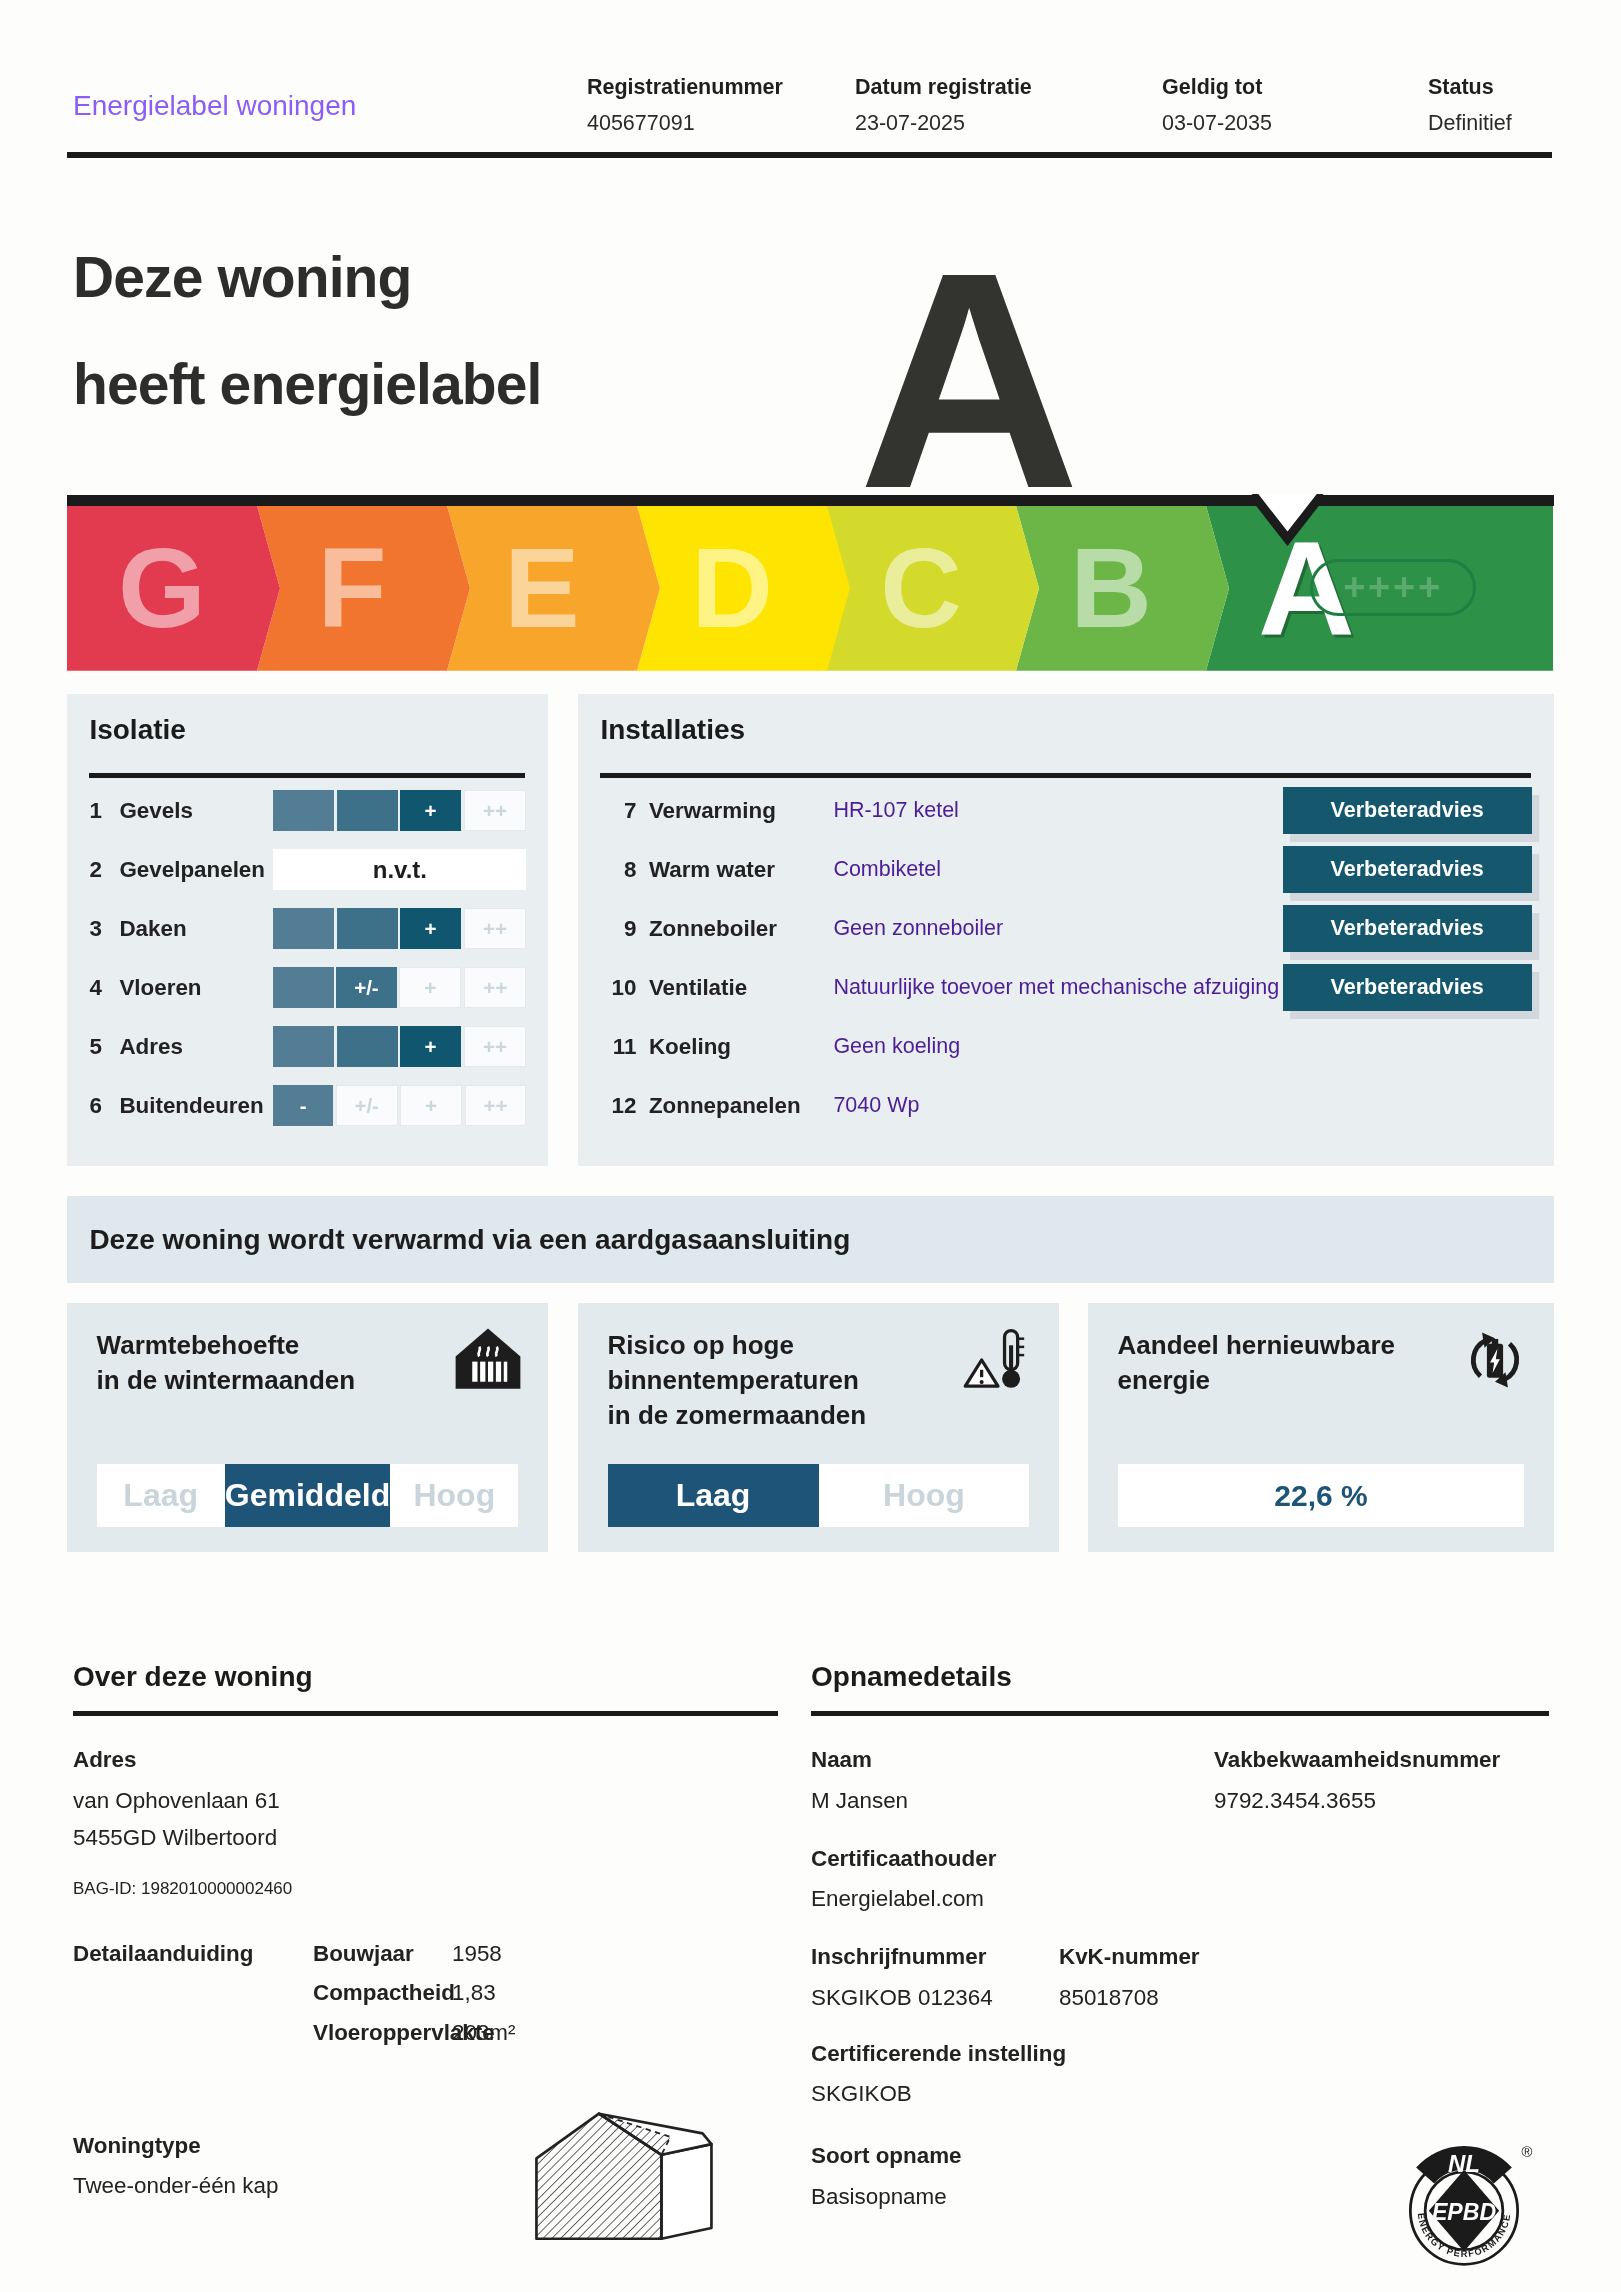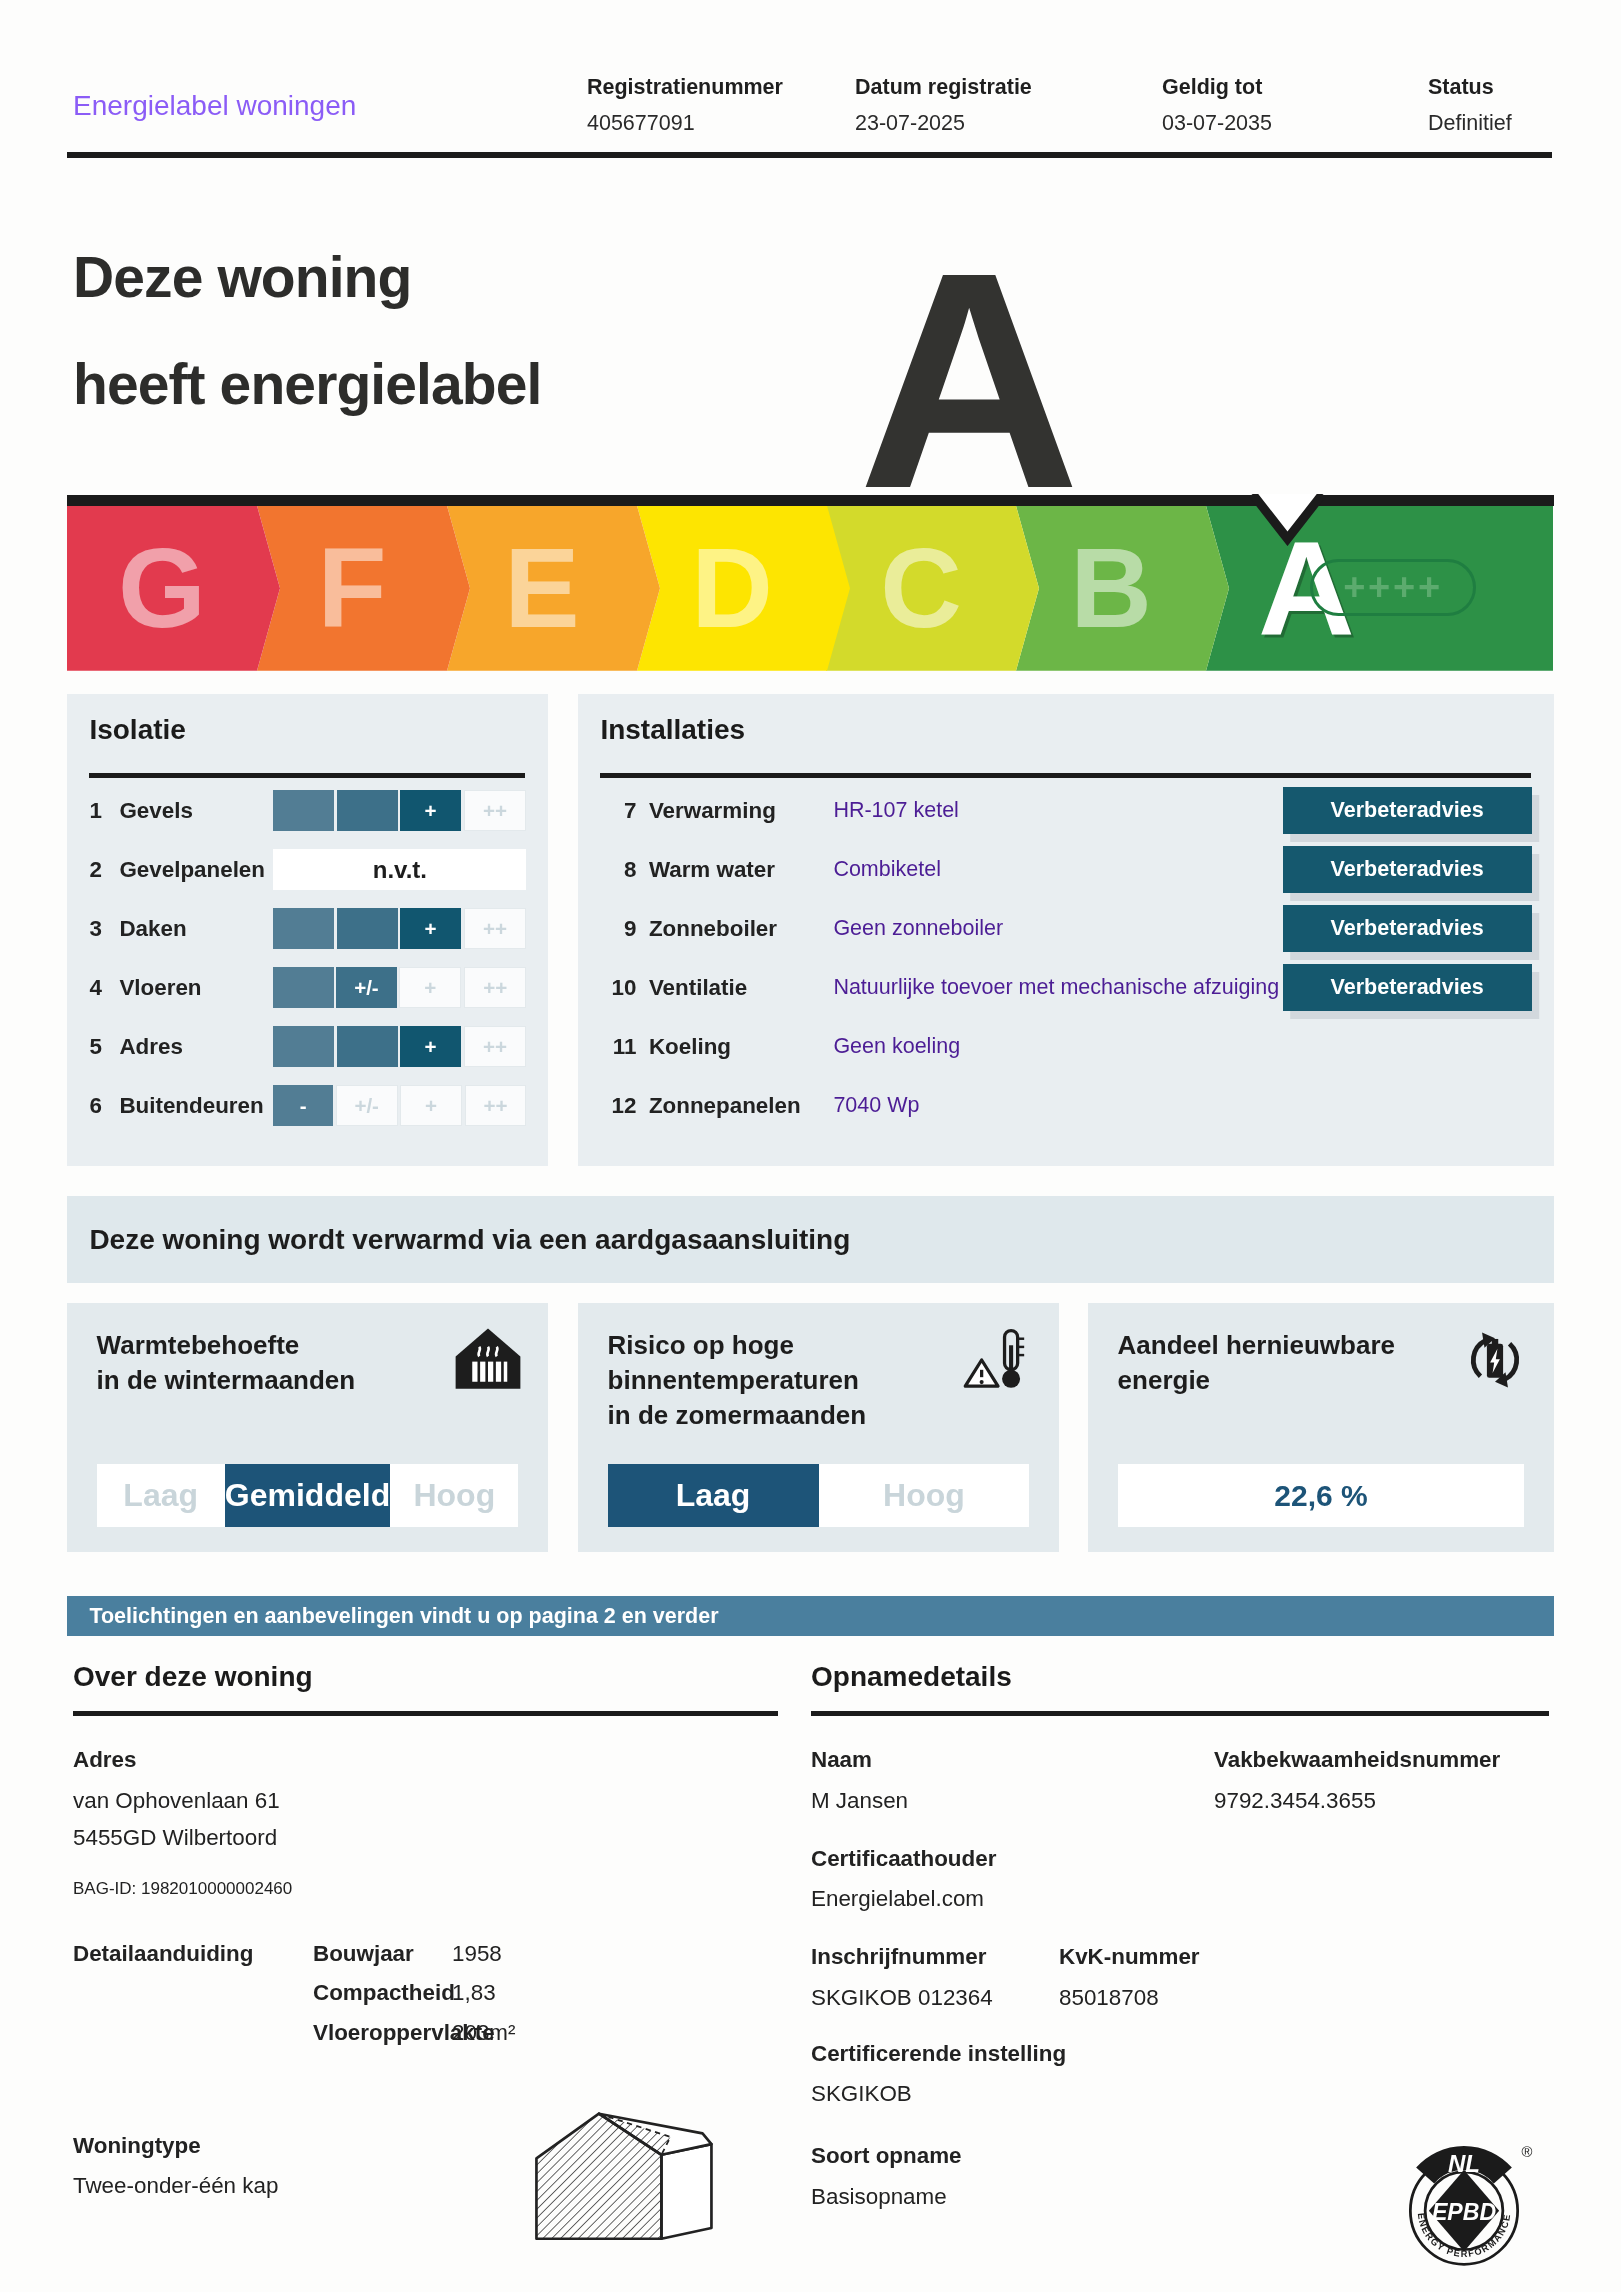--- a/index.html
+++ b/index.html
@@ -288,23 +288,20 @@
       <polygon points="26,8 42,15 29,27" fill="#1d1d1d"></polygon>
       <path d="M60,22 A27,27 0 0 1 54,66" fill="none" stroke="#1d1d1d" stroke-width="6"></path>
       <polygon points="58,76 42,69 55,57" fill="#1d1d1d"></polygon>
       <rect x="38" y="16" width="8" height="8" fill="#1d1d1d"></rect>
       <rect x="32" y="22" width="20" height="42" rx="3" fill="#1d1d1d"></rect>
       <polygon points="45,28 36,45 41,45 39,58 48,41 43,41" fill="#ffffff"></polygon>
     </svg>
     <div class="value-bar">22,6 %</div>
   </div>
 
-  <div class="abs banner">
-    <span>Toelichtingen en aanbevelingen vindt u op pagina 2 en verder</span>
-  </div>
 
   <div class="abs h31" style="left:73px;top:1661px">Over deze woning</div>
   <div class="abs h31" style="left:811px;top:1661px">Opnamedetails</div>
   <div class="rule" style="left:73px;top:1711px;width:705px;height:5.4px"></div>
   <div class="rule" style="left:811px;top:1711px;width:738px;height:5.4px"></div>
 
   <div class="abs t25 b" style="left:73px;top:1746px">Adres</div>
   <div class="abs t25" style="left:73px;top:1787px">van Ophovenlaan 61</div>
   <div class="abs t25" style="left:73px;top:1824px">5455GD Wilbertoord</div>
   <div class="abs t19" style="left:73px;top:1879px">BAG-ID: 1982010000002460</div>

